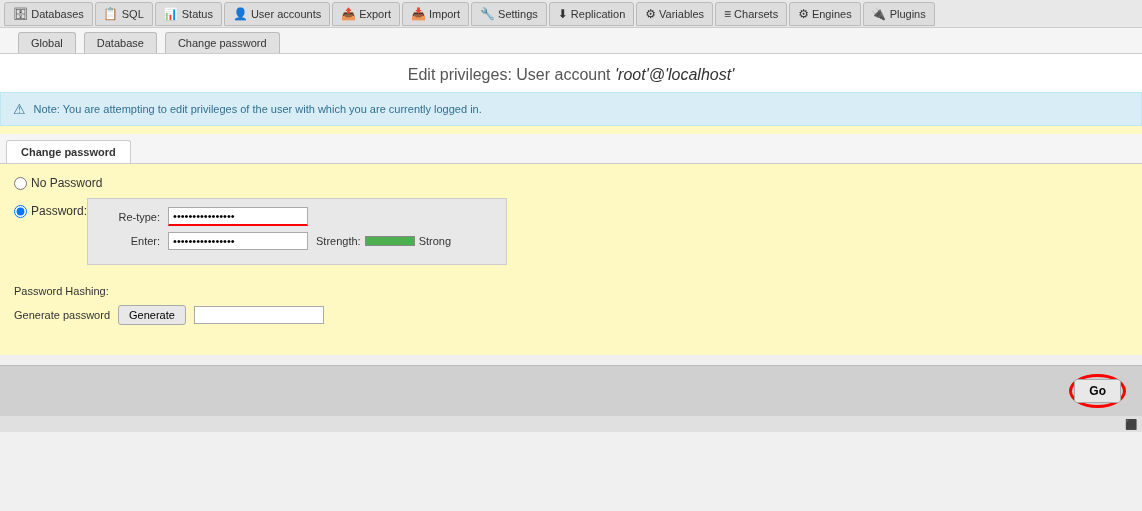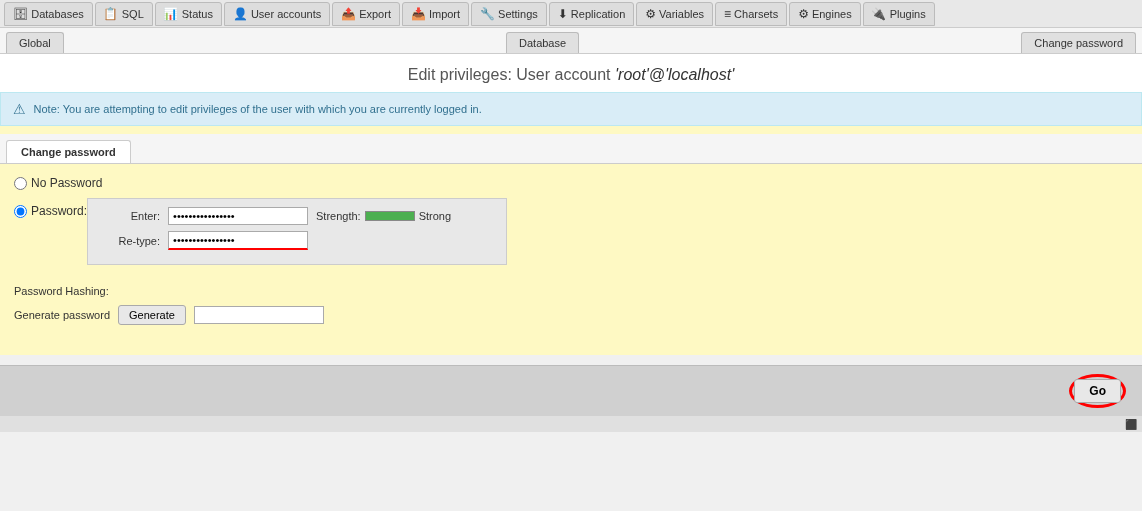--- a/index.html
+++ b/index.html
@@ -35,23 +35,22 @@
       height: 24px;
     }
     .nav-item .nav-icon { font-size: 12px; }
 
     
     .tab-bar {
       display: flex;
       align-items: center;
       background: #f5f5f5;
       border-bottom: 1px solid #ccc;
-      padding: 4px 6px 0 6px;
-      gap: 2px;
-      justify-content: space-between;
+      padding: 4px 6px 0 18px;
+      gap: 8px;
     }
     .tab {
       padding: 4px 12px;
       background: #e0e0e0;
       border: 1px solid #bbb;
       border-bottom: none;
       border-radius: 3px 3px 0 0;
       cursor: pointer;
       font-size: 11px;
       color: #333;
@@ -330,35 +329,35 @@
       <input type="radio" name="pw_option" id="no_password" style="">
       <label for="no_password">No Password</label>
     </div>
 
     <div style="display:flex; align-items:flex-start; gap:0; margin-bottom:10px;">
       <div style="display:flex; align-items:center; gap:4px; margin-top:6px;">
         <input type="radio" name="pw_option" id="password_opt" checked="" style="">
         <label for="password_opt">Password:</label>
       </div>
       <div class="password-section">
+
+        <div class="password-row">
+          <label>Re-type:</label>
+          <input type="password" class="password-input red-underline" value="1234567890123456" style="">
+        </div>
 
         <div class="password-row">
           <label>Enter:</label>
           <input type="password" class="password-input" value="1234567890123456" style="">
           <span class="strength-bar-wrap">
             <span class="strength-label">Strength:</span>
             <div class="strength-bar"></div>
             <span class="strength-label">Strong</span>
           </span>
         </div>
-
-        <div class="password-row">
-          <label>Re-type:</label>
-          <input type="password" class="password-input red-underline" value="1234567890123456" style="">
-        </div>
       </div>
     </div>
 
     <div class="hashing-row">
       <label>Password Hashing:</label>
     </div>
 
     <div class="generate-row">
       <span>Generate password</span>
       <button class="generate-btn">Generate</button>

